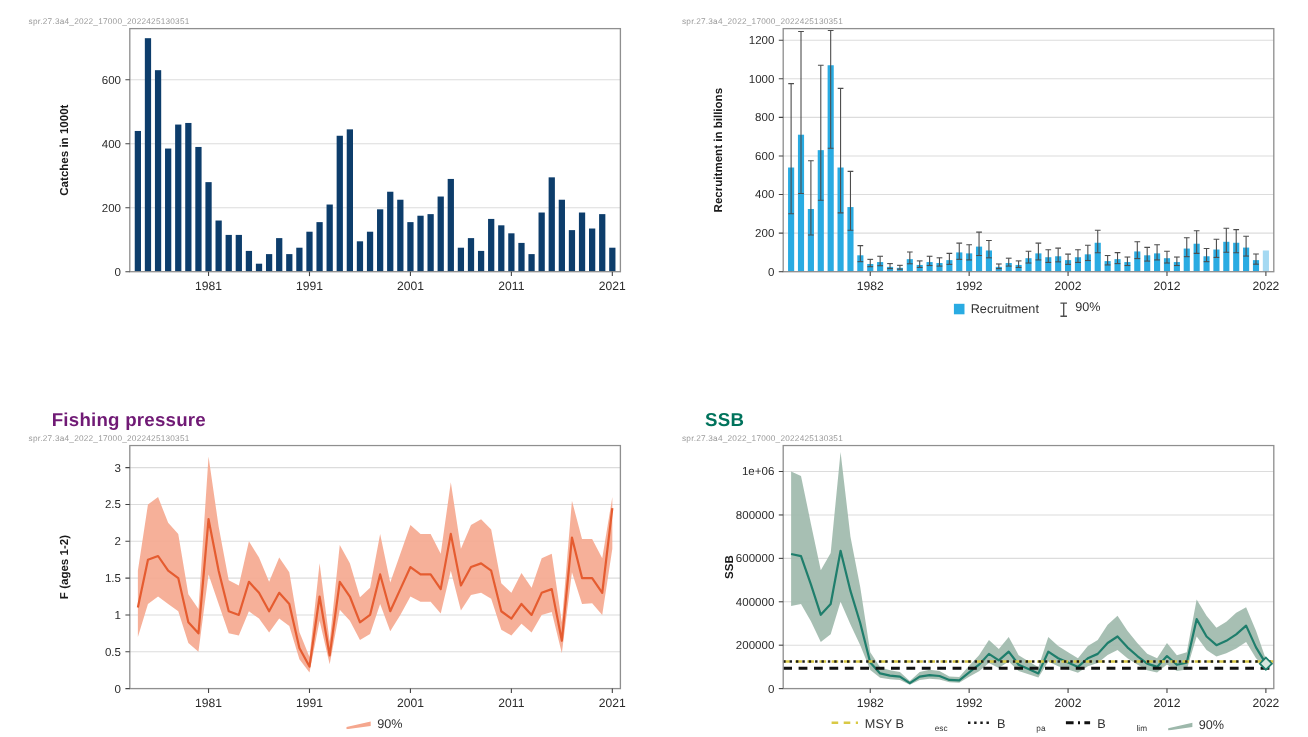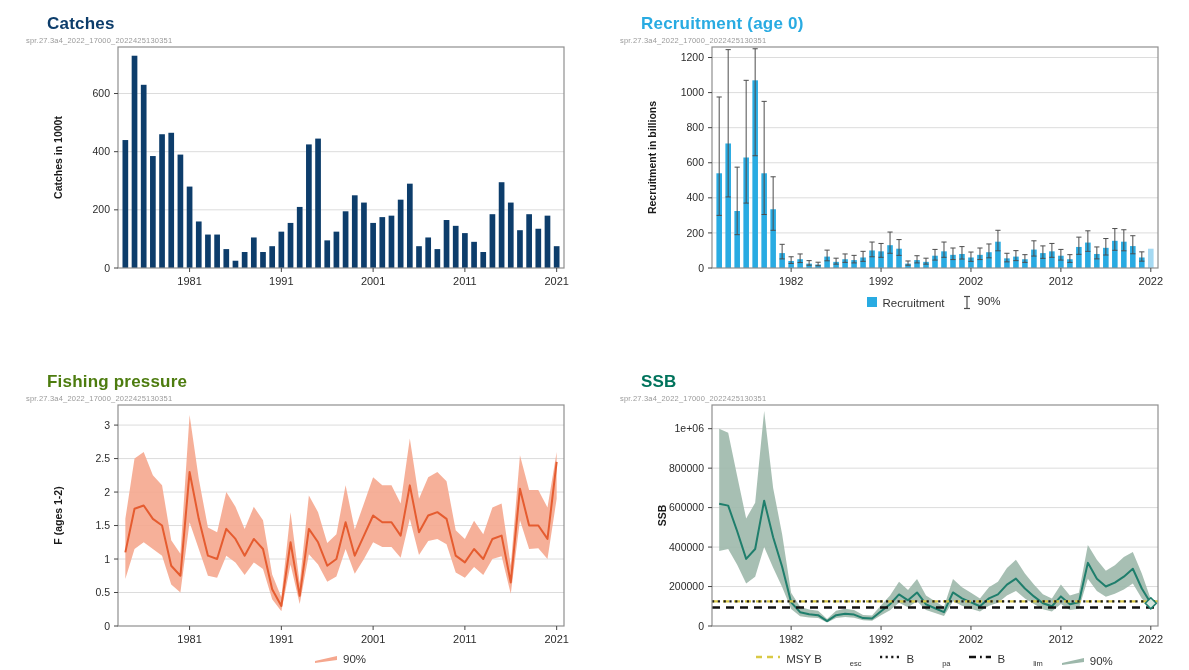--- a/index.html
+++ b/index.html
@@ -15,21 +15,20 @@
   .li{display:flex;align-items:flex-start;gap:5px;white-space:nowrap;}
   .li sub{font-size:7.5px;margin-left:28px;}
   .sw{display:inline-block;}
 </style>
 </head>
 <body>
 
 <div class="grid">
 
   <section class="panel">
-    <h2 class="ptitle" style="color: rgb(13, 61, 107);">Catches</h2>
     <div class="chartbox">
       <div class="stamp">spr.27.3a4_2022_17000_2022425130351</div>
       <svg class="plot" viewBox="0 0 544 246">
           <line x1="92" x2="538" y1="163.8421052631579" y2="163.8421052631579" stroke="#dcdcdc" stroke-width="1"></line>
           <line x1="92" x2="538" y1="105.6842105263158" y2="105.6842105263158" stroke="#dcdcdc" stroke-width="1"></line>
           <line x1="92" x2="538" y1="47.52631578947367" y2="47.52631578947367" stroke="#dcdcdc" stroke-width="1"></line>
           <rect x="96.49670781892964" y="94.05263157894737" width="5.689711934156389" height="127.94736842105263" fill="#0d3d6b"></rect>
           <rect x="105.67366255143995" y="9.72368421052633" width="5.689711934156389" height="212.27631578947367" fill="#0d3d6b"></rect>
           <rect x="114.85061728395024" y="38.80263157894737" width="5.689711934156389" height="183.19736842105263" fill="#0d3d6b"></rect>
           <rect x="124.02757201646055" y="110.04605263157896" width="5.689711934156389" height="111.95394736842104" fill="#0d3d6b"></rect>
@@ -95,21 +94,20 @@
           <line x1="438.88888888888914" x2="438.88888888888914" y1="222" y2="226" stroke="#444" stroke-width="1"></line>
           <text x="438.88888888888914" y="239" text-anchor="middle" font-size="11" fill="#2b2b2b">2011</text>
           <line x1="530.6584362139922" x2="530.6584362139922" y1="222" y2="226" stroke="#444" stroke-width="1"></line>
           <text x="530.6584362139922" y="239" text-anchor="middle" font-size="11" fill="#2b2b2b">2021</text>
           <text x="0" y="0" text-anchor="middle" font-size="10.5" font-weight="bold" fill="#1a1a1a" transform="translate(36 111.5) rotate(-90)">Catches in 1000t</text>
         </svg>
     </div>
   </section>
 
   <section class="panel">
-    <h2 class="ptitle" style="color: rgb(41, 171, 226);">Recruitment (age 0)</h2>
     <div class="chartbox">
       <div class="stamp">spr.27.3a4_2022_17000_2022425130351</div>
       <svg class="plot" viewBox="0 0 544 246">
           <line x1="92" x2="538" y1="186.92063492063494" y2="186.92063492063494" stroke="#dcdcdc" stroke-width="1"></line>
           <line x1="92" x2="538" y1="151.84126984126985" y2="151.84126984126985" stroke="#dcdcdc" stroke-width="1"></line>
           <line x1="92" x2="538" y1="116.76190476190477" y2="116.76190476190477" stroke="#dcdcdc" stroke-width="1"></line>
           <line x1="92" x2="538" y1="81.6825396825397" y2="81.6825396825397" stroke="#dcdcdc" stroke-width="1"></line>
           <line x1="92" x2="538" y1="46.60317460317461" y2="46.60317460317461" stroke="#dcdcdc" stroke-width="1"></line>
           <line x1="92" x2="538" y1="11.523809523809547" y2="11.523809523809547" stroke="#dcdcdc" stroke-width="1"></line>
           <rect x="96.40604838709636" y="127.28571428571429" width="5.57500000000001" height="94.71428571428571" fill="#29abe2"></rect>
@@ -443,21 +441,21 @@
             <line x1="2" y1="1.5" x2="8" y2="1.5"></line>
             <line x1="2" y1="13.5" x2="8" y2="13.5"></line>
           </g>
         </svg>
         <span>90%</span>
       </span>
     </div>
   </section>
 
   <section class="panel">
-    <h2 class="ptitle" style="color: #4d7c0f;">Fishing pressure</h2>
+    <h2 class="ptitle" style="color: #701a75;">Fishing pressure</h2>
     <div class="chartbox">
       <div class="stamp">spr.27.3a4_2022_17000_2022425130351</div>
       <svg class="plot" viewBox="0 0 544 246">
           <line x1="92" x2="538" y1="188.5151515151515" y2="188.5151515151515" stroke="#dcdcdc" stroke-width="1"></line>
           <line x1="92" x2="538" y1="155.03030303030303" y2="155.03030303030303" stroke="#dcdcdc" stroke-width="1"></line>
           <line x1="92" x2="538" y1="121.54545454545453" y2="121.54545454545453" stroke="#dcdcdc" stroke-width="1"></line>
           <line x1="92" x2="538" y1="88.06060606060606" y2="88.06060606060606" stroke="#dcdcdc" stroke-width="1"></line>
           <line x1="92" x2="538" y1="54.575757575757564" y2="54.575757575757564" stroke="#dcdcdc" stroke-width="1"></line>
           <line x1="92" x2="538" y1="21.090909090909065" y2="21.090909090909065" stroke="#dcdcdc" stroke-width="1"></line>
           <polygon points="99.34156378600782,114.84848484848483 108.51851851851814,54.575757575757564 117.69547325102843,47.878787878787875 126.87242798353874,71.31818181818181 136.04938271604905,81.36363636363635 145.22633744855935,136.27878787878785 154.40329218106967,149.67272727272726 163.58024691357997,11.045454545454533 172.75720164609027,74.66666666666666 181.93415637860056,123.55454545454545 191.1111111111109,128.24242424242425 200.28806584362118,88.06060606060606 209.4650205761315,102.79393939393938 218.6419753086418,124.89393939393939 227.8189300411521,102.79393939393938 236.99588477366243,116.18787878787879 246.17283950617272,170.43333333333334 255.34979423868302,193.2030303030303 264.52674897119334,108.15151515151516 273.7037037037036,179.13939393939393 282.88065843621393,91.4090909090909 292.05761316872423,108.15151515151516 301.2345679012345,138.95757575757574 310.4115226337449,130.25151515151515 319.5884773662551,81.36363636363635 328.7654320987655,125.56363636363636 337.9423868312757,99.44545454545454 347.11934156378607,73.32727272727271 356.29629629629636,81.36363636363635 365.47325102880666,81.36363636363635 374.65020576131695,99.44545454545454 383.82716049382725,34.48484848484847 393.0041152263376,94.75757575757575 402.1810699588479,73.32727272727271 411.3580246913582,67.969696969697 420.5349794238685,77.34545454545452 429.7119341563788,126.23333333333333 438.88888888888914,134.93939393939394 448.06584362139944,116.85757575757575 457.24279835390973,130.25151515151515 466.41975308642003,103.46363636363635 475.5967078189303,99.44545454545454 484.7736625514407,161.72727272727272 493.950617283951,51.22727272727272 503.1275720164613,86.05151515151516 512.3045267489715,86.05151515151516 521.4814814814819,103.46363636363635 530.6584362139922,47.878787878787875 530.6584362139922,94.75757575757575 521.4814814814819,155.03030303030303 512.3045267489715,144.3151515151515 503.1275720164613,144.9848484848485 493.950617283951,116.18787878787879 484.7736625514407,189.85454545454547 475.5967078189303,152.35151515151514 466.41975308642003,155.03030303030303 457.24279835390973,171.1030303030303 448.06584362139944,163.06666666666666 438.88888888888914,173.78181818181818 429.7119341563788,168.4242424242424 420.5349794238685,140.2969696969697 411.3580246913582,134.93939393939394 402.1810699588479,136.94848484848484 393.0041152263376,151.0121212121212 383.82716049382725,114.84848484848483 374.65020576131695,153.6909090909091 365.47325102880666,142.97575757575757 356.29629629629636,142.97575757575757 347.11934156378607,138.28787878787878 337.9423868312757,155.03030303030303 328.7654320987655,169.76363636363635 319.5884773662551,144.9848484848485 310.4115226337449,172.44242424242424 301.2345679012345,177.8 292.05761316872423,160.38787878787878 282.88065843621393,150.34242424242422 273.7037037037036,199.9 264.52674897119334,160.38787878787878 255.34979423868302,207.26666666666668 246.17283950617272,195.21212121212122 236.99588477366243,165.07575757575756 227.8189300411521,158.37878787878788 218.6419753086418,171.1030303030303 209.4650205761315,158.37878787878788 200.28806584362118,151.6818181818182 191.1111111111109,173.78181818181818 181.93415637860056,171.77272727272725 172.75720164609027,144.9848484848485 163.58024691357997,118.19696969696969 154.40329218106967,188.5151515151515 145.22633744855935,180.47878787878787 136.04938271604905,151.6818181818182 126.87242798353874,144.9848484848485 117.69547325102843,138.28787878787878 108.51851851851814,144.9848484848485 99.34156378600782,175.12121212121212" fill="#f5a78e" fill-opacity="0.9"></polygon>

